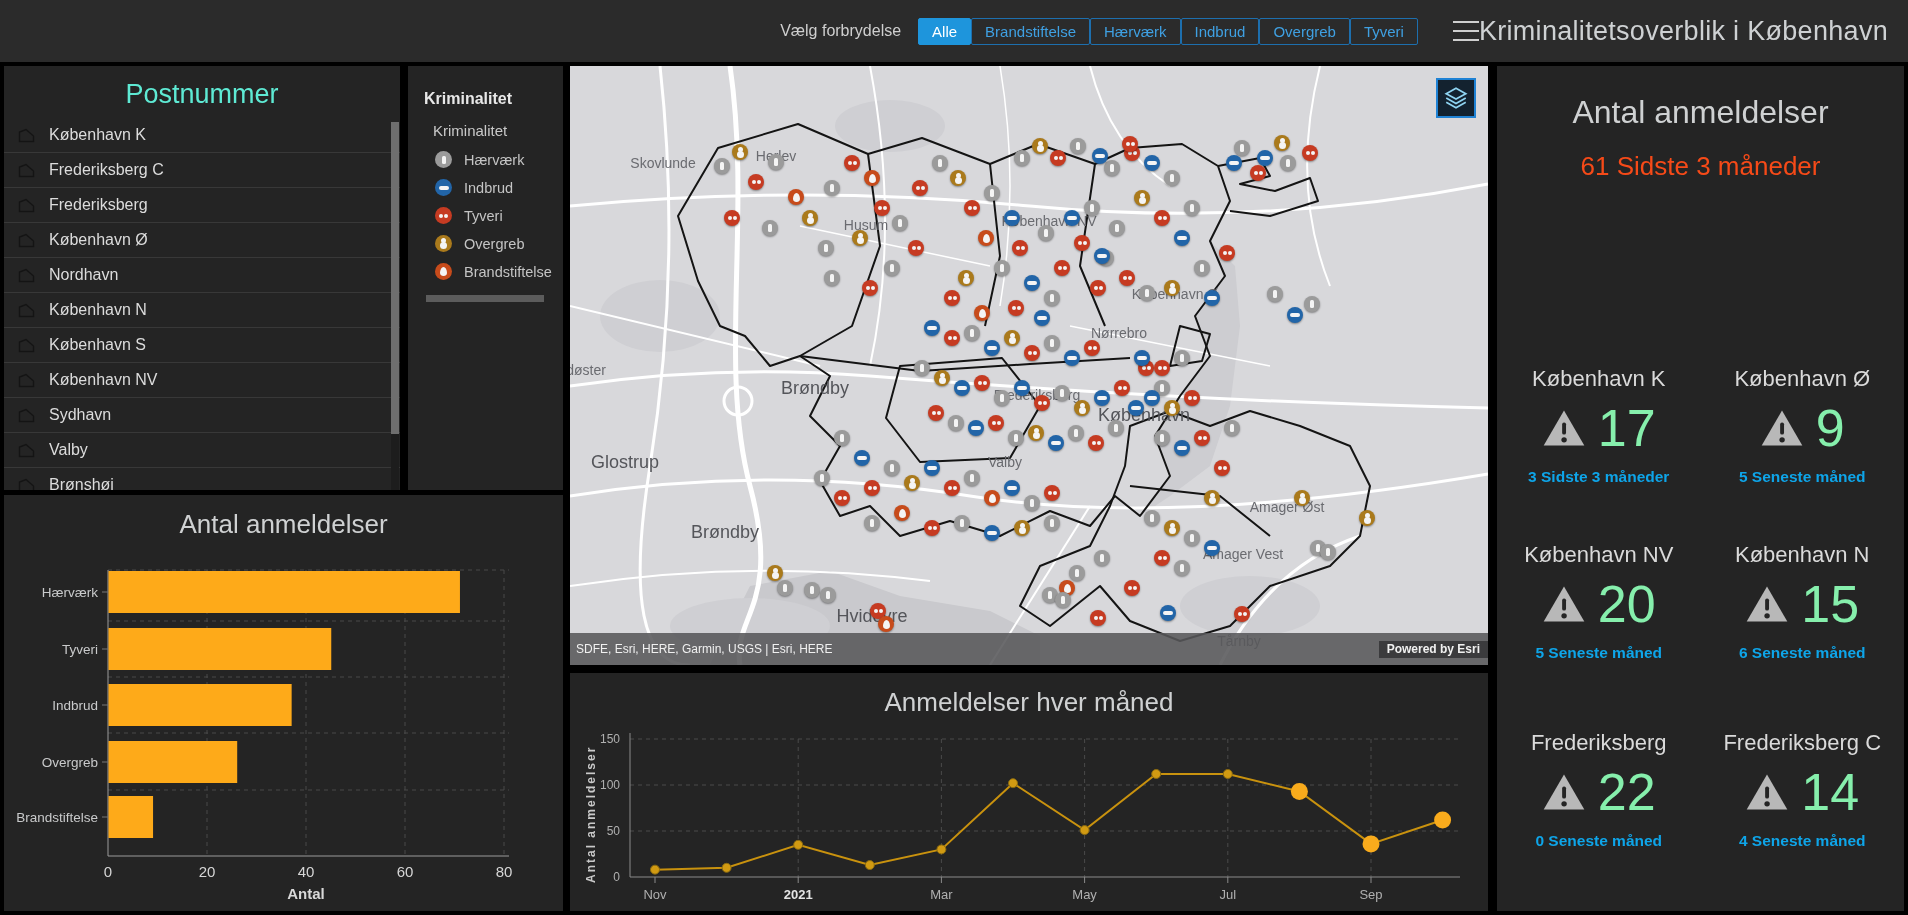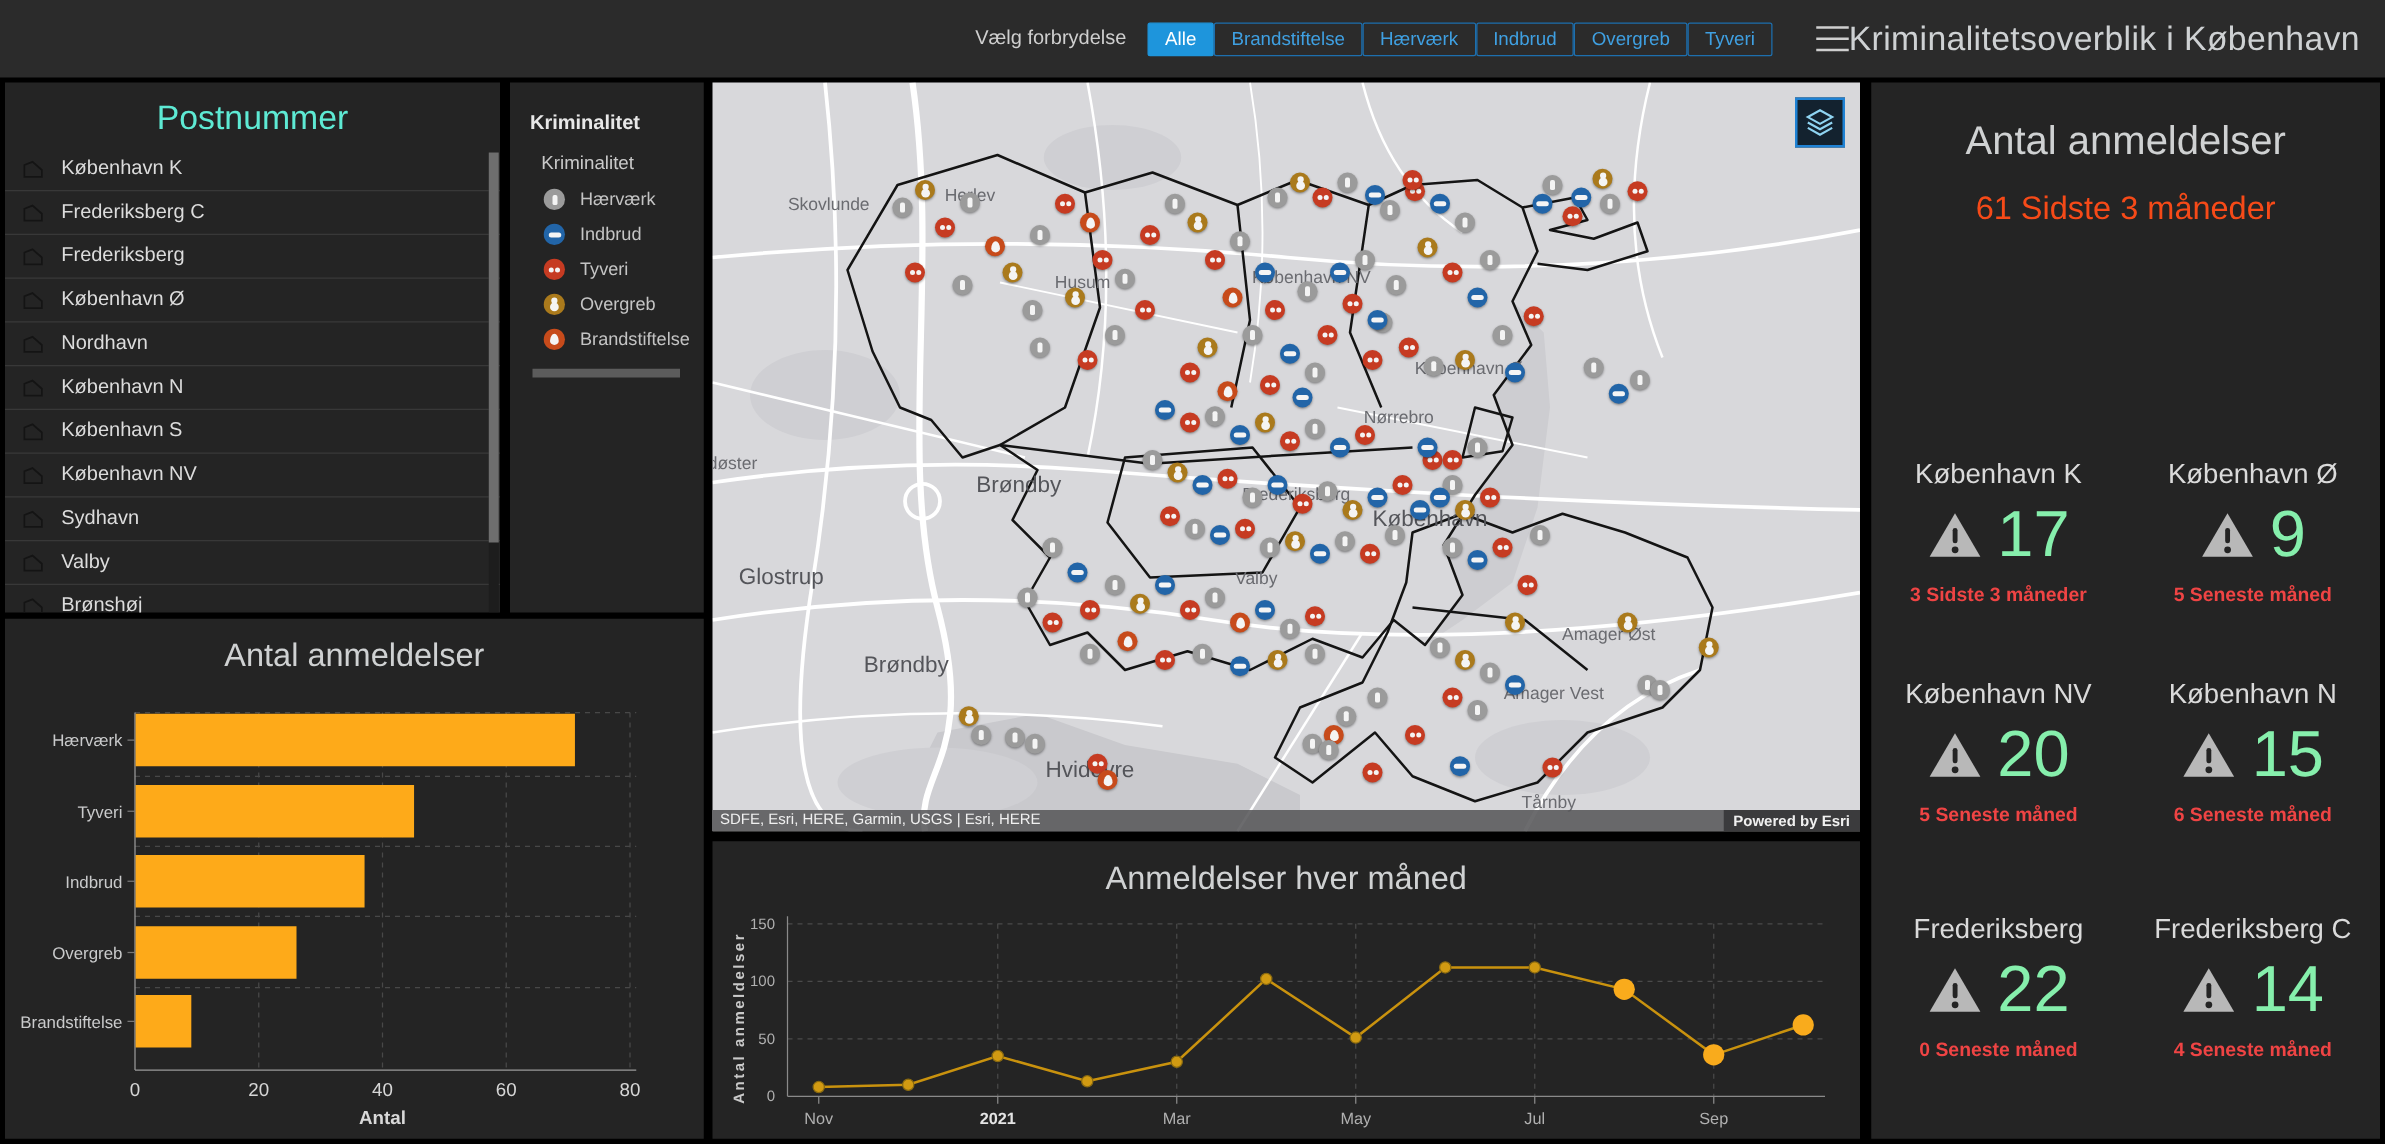--- a/index.html
+++ b/index.html
@@ -56,23 +56,23 @@
             box-shadow:5px 0 0 0 #f4f4f4; margin-left:-5px; }
   .m-o .g { width:5px; height:5px; background:#f4f4f4; border-radius:50%;
             box-shadow:0 5px 0 1px #f4f4f4; margin-top:-6px; }
   .m-b .g { width:7px; height:9px; background:#f4f4f4;
             border-radius:50% 50% 50% 50% / 65% 65% 35% 35%; }
   .lgic { position:static; transform:none; box-shadow:none; flex:0 0 17px;
           width:17px; height:17px; }
   #layers-btn { position:absolute; right:12px; top:12px; width:40px; height:40px;
                 background:#13222f; border:2px solid #1f82d4; display:flex;
                 align-items:center; justify-content:center; cursor:pointer; }
-  #map-attrib { position:absolute; left:0; right:0; bottom:0; height:17px;
+  #map-attrib { position:absolute; left:0; right:0; bottom:0; height:32px;
                 background:rgba(88,88,90,.88); color:#f0f0f0; font-size:12px;
-                display:flex; align-items:flex-start; padding-left:6px; }
+                display:flex; align-items:center; padding-left:6px; }
   #powered { margin-left:auto; background:rgba(55,55,57,.92); height:17px;
              display:flex; align-items:center; padding:0 8px; cursor:pointer;font-weight:bold; }
 
   
   #bar-panel { left:4px; top:495px; width:559px; height:416px; }
   .chart-title { text-align:center; font-size:26px; color:#cfd1d2; padding-top:14px; }
   #bar-svg, #line-svg { position:absolute; inset:0; }
 
   
   #line-panel { left:570px; top:673px; width:918px; height:238px; }
@@ -85,21 +85,21 @@
   #rp-title { text-align:center; font-size:32px; color:#cfd1d2; padding-top:28px; }
   #rp-big { display:flex; align-items:center; justify-content:center; gap:22px; margin-top:14px; }
   #rp-total { font-size:100px; color:#bdbdbd; line-height:1; }
   #rp-sub { text-align:center; font-size:26px; color:#f64a18; margin-top:20px; }
   #stats-grid { position:absolute; left:0; top:300px; width:100%; display:grid;
                 grid-template-columns:1fr 1fr; grid-template-rows:176px 188px auto; }
   .stat-cell { text-align:center; }
   .stat-name { font-size:22px; color:#dadada; }
   .stat-row { display:flex; align-items:center; justify-content:center; gap:12px; margin-top:10px; }
   .stat-val { font-size:52px; color:#86efac; line-height:1; }
-  .stat-sub { font-size:15.5px; font-weight:bold; color:#ef4444; margin-top:14px; }
+  .stat-sub { font-size:15.5px; font-weight:bold; color:#0ea5e9; margin-top:14px; }
 </style>
 </head>
 <body>
 
 <div id="header">
   <div id="header-right">
     <span id="filter-label">Vælg forbrydelse</span>
     <span id="filters"><button class="fbtn active">Alle</button><button class="fbtn">Brandstiftelse</button><button class="fbtn">Hærværk</button><button class="fbtn">Indbrud</button><button class="fbtn">Overgreb</button><button class="fbtn">Tyveri</button></span>
     <div id="hamburger">
       <span></span>

